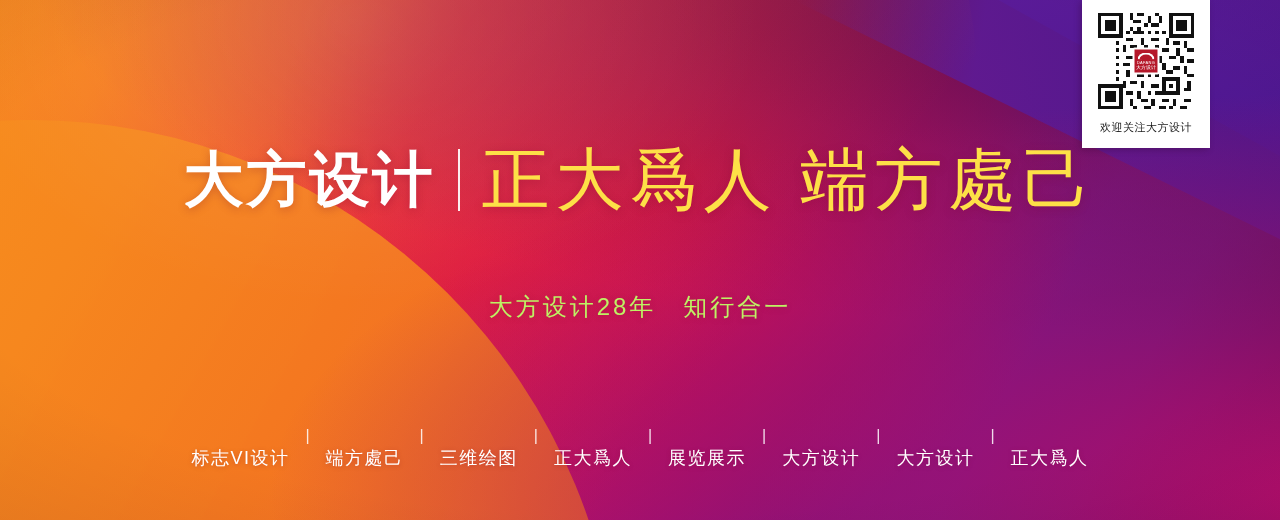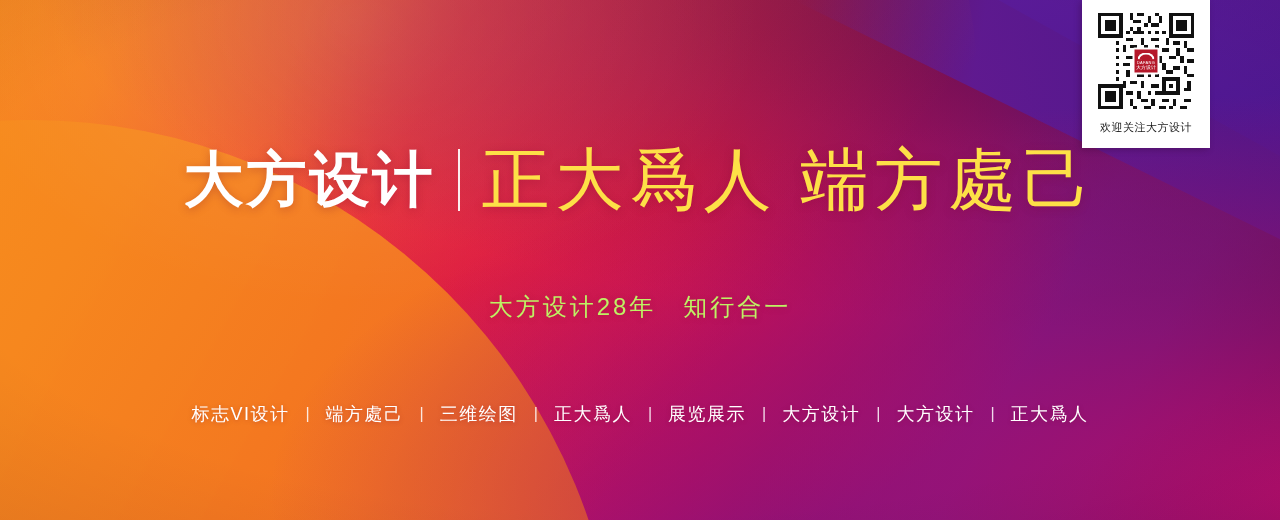--- a/index.html
+++ b/index.html
@@ -177,20 +177,21 @@
     justify-content: center;
     gap: 0;
     white-space: nowrap;
   }
   .service-item {
     color: #ffffff;
     font-size: 18px;
     letter-spacing: 1.5px;
     padding: 0 16px;
     text-shadow: 0 1px 5px rgba(120,0,40,.3);
+    margin-top: 44px;
   }
   .service-sep {
     color: rgba(255,255,255,.85);
     font-size: 16px;
     line-height: 1;
   }
 
   
   .qr-card {
     position: absolute;

